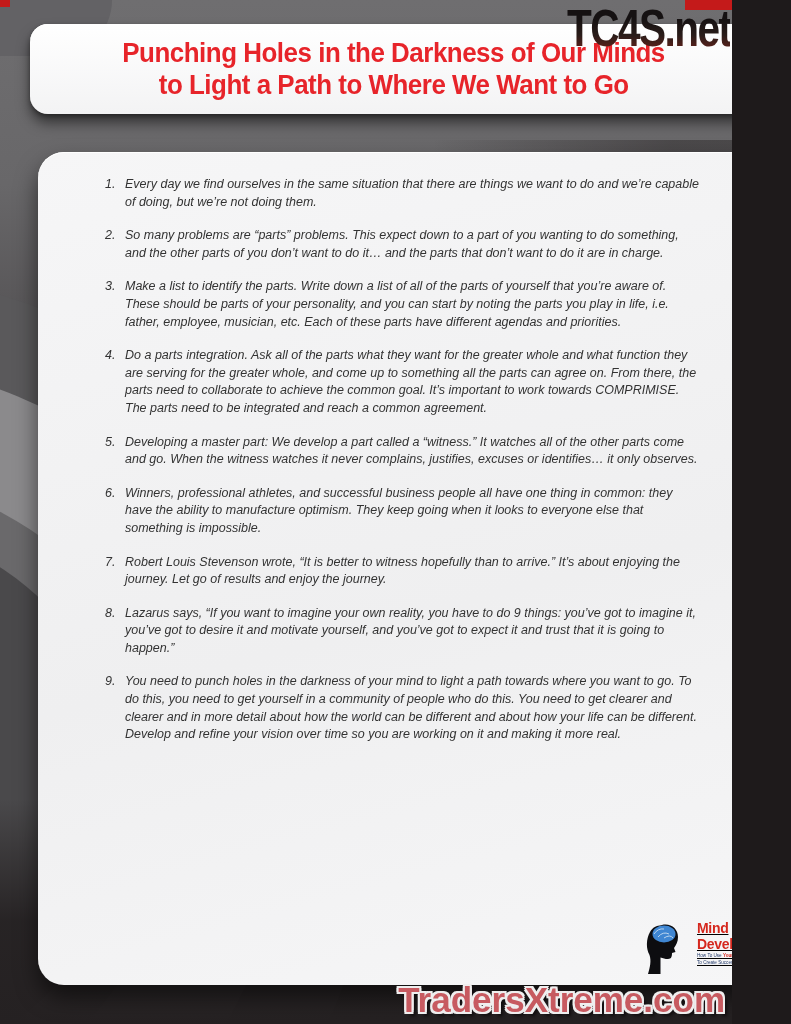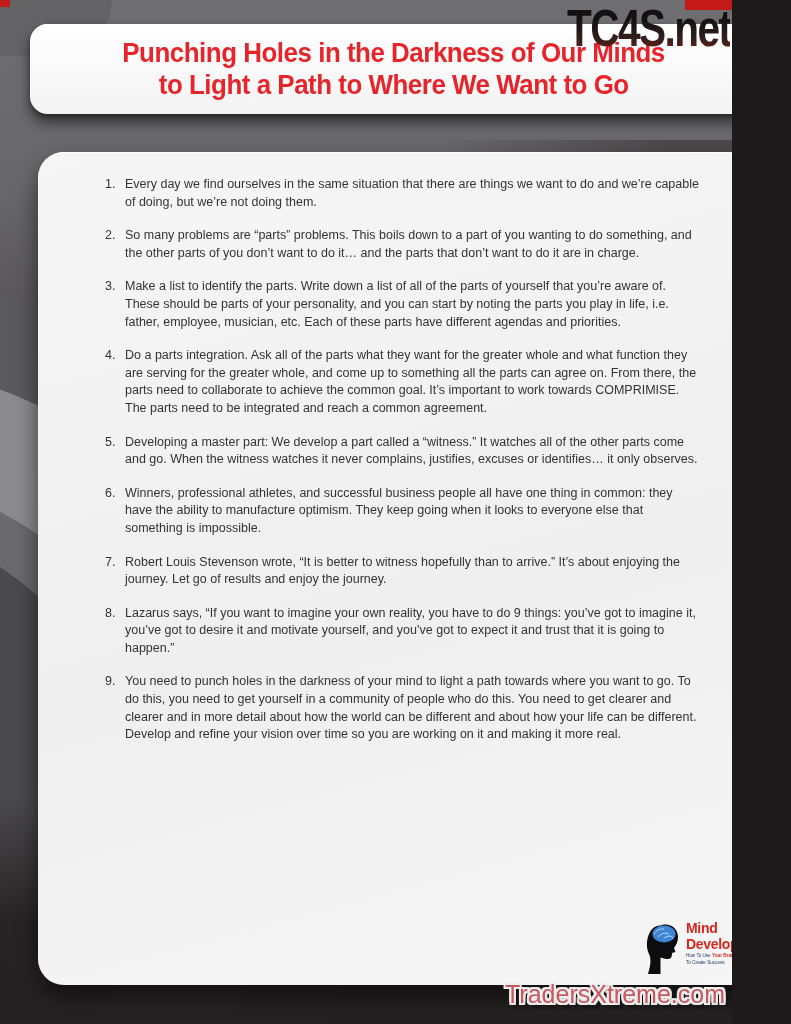--- a/index.html
+++ b/index.html
@@ -52,47 +52,47 @@
 
   
   .content-card{
     position:absolute;left:38px;top:152px;width:727px;height:833px;z-index:10;
     background:linear-gradient(165deg,#f6f6f7 0%,#efeff0 55%,#f6f6f7 100%);
     border-radius:26px;
     box-shadow:0 12px 22px rgba(0,0,0,.55), inset 0 1px 0 #ffffff;
   }
   .content-card ol{
     margin:0;padding:24px 66px 0 81px;
-    font-size:12.5px;line-height:17.6px;color:#333333;
+    font-size:12.5px;line-height:17.6px;color:#333333;font-style:italic;
   }
   .content-card li{margin-bottom:16px;padding-left:6px;}
 
   
   .dlsub{
     position:absolute;left:254px;top:486px;z-index:20;
     font-family:"DejaVu Serif",serif;font-weight:bold;font-size:41px;letter-spacing:1px;
     color:#ca2127;white-space:nowrap;
     text-shadow:
       -2px -2px 0 #fff, 2px -2px 0 #fff, -2px 2px 0 #fff, 2px 2px 0 #fff,
       -3px 0 0 #fff, 3px 0 0 #fff, 0 -3px 0 #fff, 0 3px 0 #fff,
       6px 7px 7px rgba(40,38,38,.6);
   }
 
   
   .mind-logo{position:absolute;left:645px;top:922px;z-index:15;display:flex;align-items:flex-start;}
-  .logo-text{margin-left:5px;}
+  .logo-text{margin-left:16px;text-decoration:underline;}
   .logo-word{font-size:14px;line-height:13px;font-weight:bold;color:#d5271d;letter-spacing:-.3px;}
   .logo-tm{font-size:6px;vertical-align:super;color:#d5271d;}
   .logo-tag{font-size:4.6px;line-height:5.6px;color:#233b6b;margin-top:2px;white-space:nowrap;}
   .logo-tag .em{color:#d5271d;font-weight:bold;}
 
   
   .footer-site{
     position:absolute;right:7px;top:980px;z-index:30;
-    font-size:25px;font-weight:normal;letter-spacing:0;
+    font-size:35px;font-weight:bold;letter-spacing:0;
     color:#c75a60;white-space:nowrap;
     text-shadow:
       -2px -2px 0 #efeeee, 2px -2px 0 #efeeee, -2px 2px 0 #efeeee, 2px 2px 0 #efeeee,
       -2px 0 0 #efeeee, 2px 0 0 #efeeee, 0 -2px 0 #efeeee, 0 2px 0 #efeeee,
       4px 4px 3px rgba(12,9,10,.8);
   }
 </style>
 </head>
 <body>
 
@@ -113,21 +113,21 @@
   <div class="tc4s">TC4S.net</div>
 
   <div class="header-card">
     <div class="title-line">Punching Holes in the Darkness of Our Minds</div>
     <div class="title-line">to Light a Path to Where We Want to Go</div>
   </div>
 
   <div class="content-card">
     <ol>
       <li>Every day we find ourselves in the same situation that there are things we want to do and we’re capable of doing, but we’re not doing them.</li>
-      <li>So many problems are “parts” problems. This boils down to a part of you wanting to do something, and the other parts of you don’t want to do it… and the parts that don’t want to do it are in charge.</li>
+      <li>So many problems are “parts” problems. This expect down to a part of you wanting to do something, and the other parts of you don’t want to do it… and the parts that don’t want to do it are in charge.</li>
       <li>Make a list to identify the parts. Write down a list of all of the parts of yourself that you’re aware of. These should be parts of your personality, and you can start by noting the parts you play in life, i.e. father, employee, musician, etc. Each of these parts have different agendas and priorities.</li>
       <li>Do a parts integration. Ask all of the parts what they want for the greater whole and what function they are serving for the greater whole, and come up to something all the parts can agree on. From there, the parts need to collaborate to achieve the common goal. It’s important to work towards COMPRIMISE. The parts need to be integrated and reach a common agreement.</li>
       <li>Developing a master part: We develop a part called a “witness.” It watches all of the other parts come and go. When the witness watches it never complains, justifies, excuses or identifies… it only observes.</li>
       <li>Winners, professional athletes, and successful business people all have one thing in common: they have the ability to manufacture optimism. They keep going when it looks to everyone else that something is impossible.</li>
       <li>Robert Louis Stevenson wrote, “It is better to witness hopefully than to arrive.” It’s about enjoying the journey. Let go of results and enjoy the journey.</li>
       <li>Lazarus says, “If you want to imagine your own reality, you have to do 9 things: you’ve got to imagine it, you’ve got to desire it and motivate yourself, and you’ve got to expect it and trust that it is going to happen.”</li>
       <li>You need to punch holes in the darkness of your mind to light a path towards where you want to go. To do this, you need to get yourself in a community of people who do this. You need to get clearer and clearer and in more detail about how the world can be different and about how your life can be different.  Develop and refine your vision over time so you are working on it and making it more real.</li>
     </ol>
   </div>
 

